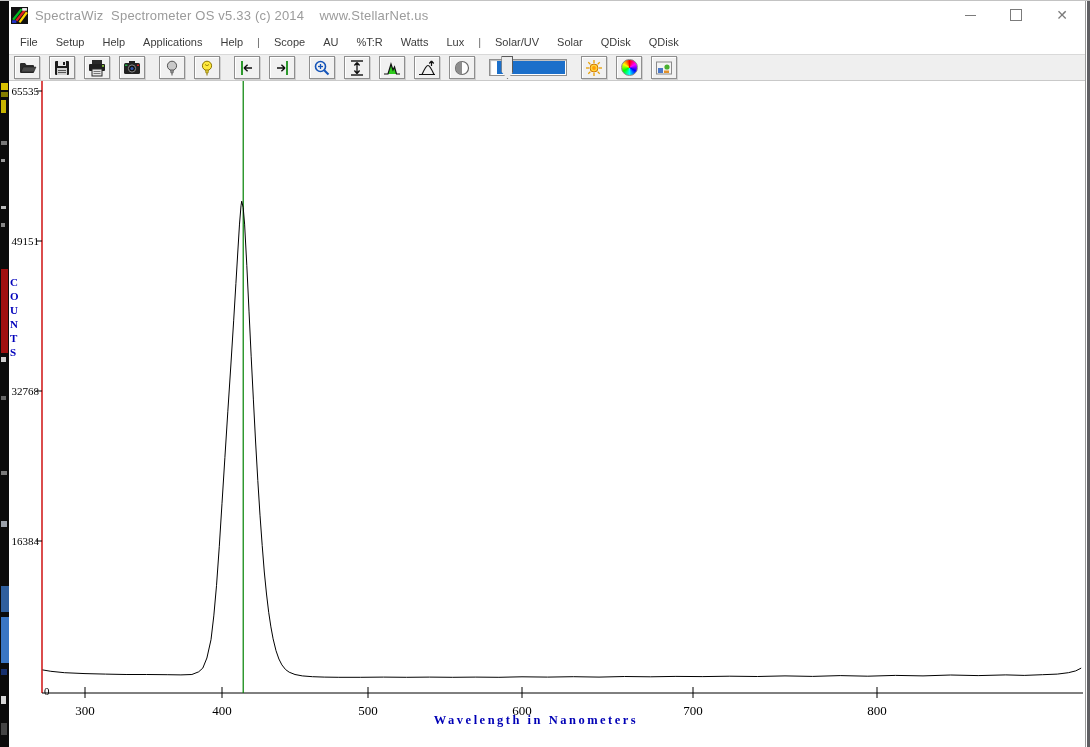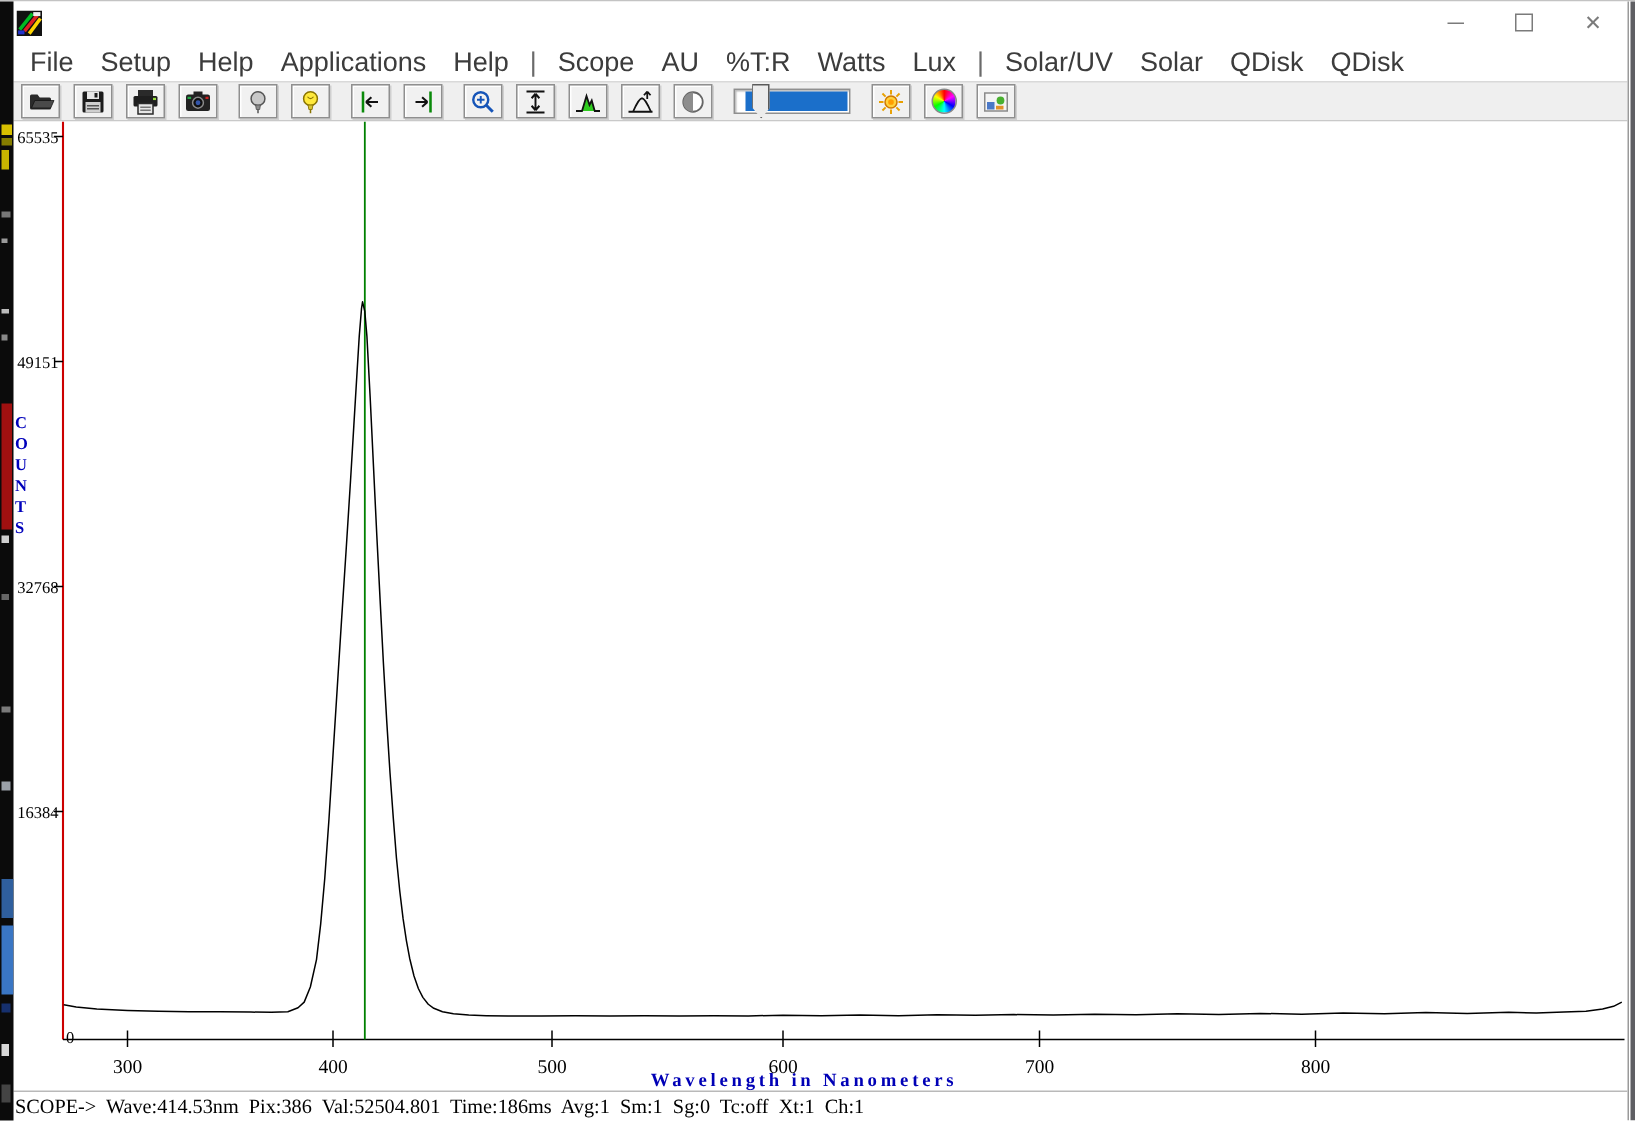--- a/index.html
+++ b/index.html
@@ -20,21 +20,21 @@
   .app-icon{width:17px;height:17px;margin-left:2px;display:inline-flex;}
   .title-text{margin-left:7px;font-size:13px;color:#9b9b9b;letter-spacing:.2px;white-space:pre;}
   .win-controls{margin-left:auto;display:flex;align-items:center;height:28px;}
   .win-btn{width:46px;height:28px;display:flex;align-items:center;justify-content:center;color:#7b7b7b;}
   .glyph-min{display:block;width:11px;height:1px;background:#7b7b7b;}
   .glyph-max{display:block;width:10px;height:10px;border:1px solid #7b7b7b;}
   .glyph-close{font-size:14px;line-height:14px;color:#7b7b7b;}
 
   
   .menubar{position:absolute;left:9px;right:5px;top:28px;height:25px;background:#fff;display:flex;align-items:center;padding-left:2px;}
-  .menu-item{padding:0 9px;font-size:18px;color:#3c3c3c;}
+  .menu-item{padding:0 9px;font-size:11px;color:#3c3c3c;}
   .menu-item.sep{padding:0 5px;color:#6a6a6a;}
 
   
   .toolbar{position:absolute;left:9px;right:5px;top:53px;height:27px;background:#efefef;
            border-top:1px solid #d9d9d9;border-bottom:1px solid #c9c9c9;box-sizing:border-box;
            display:flex;align-items:center;gap:9px;padding-left:5px;}
   .tbtn{width:26px;height:23px;background:#f1f1f1;border:1px solid #8f8f8f;
         box-shadow:inset 1px 1px 0 #fff, 1px 1px 0 #d0d0d0;padding:0;display:flex;align-items:center;justify-content:center;cursor:pointer;}
   .ticon{display:inline-flex;width:20px;height:18px;align-items:center;justify-content:center;}
   .ticon svg{display:block;}
@@ -70,20 +70,21 @@
     <span class="app-icon">
       <svg viewBox="0 0 16 16" width="17" height="17">
         <rect width="16" height="16" fill="#111"></rect>
         <path d="M2 12 L10 2" stroke="#00bb22" stroke-width="2.2"></path>
         <path d="M5 13 L13 3" stroke="#dd2222" stroke-width="2.2"></path>
         <path d="M8 14.5 L15 5" stroke="#ffd500" stroke-width="2.2"></path>
         <rect x="1" y="12.5" width="4" height="2.5" fill="#2233cc"></rect>
         <rect x="10.5" y="1" width="4.5" height="2.5" fill="#eeeeee"></rect>
       </svg>
     </span>
+    <span class="title-text">SpectraWiz  Spectrometer OS v5.33 (c) 2014    www.StellarNet.us</span>
     <div class="win-controls">
       <span class="win-btn">
           <span class="glyph-min"></span>
         </span>
       <span class="win-btn">
           <span class="glyph-max"></span>
         </span>
       <span class="win-btn">
           <span class="glyph-close">✕</span>
         </span>
@@ -305,23 +306,20 @@
     <div class="counts-label" id="ylabel">
         <div>C</div>
         <div>O</div>
         <div>U</div>
         <div>N</div>
         <div>T</div>
         <div>S</div>
       </div>
   </div>
 
-  <div class="statusbar">
-    <span class="status-text" id="statusText">SCOPE-&gt;  Wave:414.53nm  Pix:386  Val:52504.801  Time:186ms  Avg:1  Sm:1  Sg:0  Tc:off  Xt:1  Ch:1</span>
-  </div>
 
   <div class="edge-strip">
     <div class="frag" style="top:82px;height:7px;background:#d8c000;"></div>
     <div class="frag" style="top:91px;height:5px;background:#857d00;"></div>
     <div class="frag" style="top:99px;height:13px;background:#c8b400;width:5px;"></div>
     <div class="frag" style="top:140px;height:4px;background:#777;width:6px;"></div>
     <div class="frag" style="top:158px;height:3px;background:#9a9a9a;width:4px;"></div>
     <div class="frag" style="top:205px;height:3px;background:#bbb;width:5px;"></div>
     <div class="frag" style="top:222px;height:4px;background:#888;width:4px;"></div>
     <div class="frag" style="top:268px;height:84px;background:#a01010;"></div>

